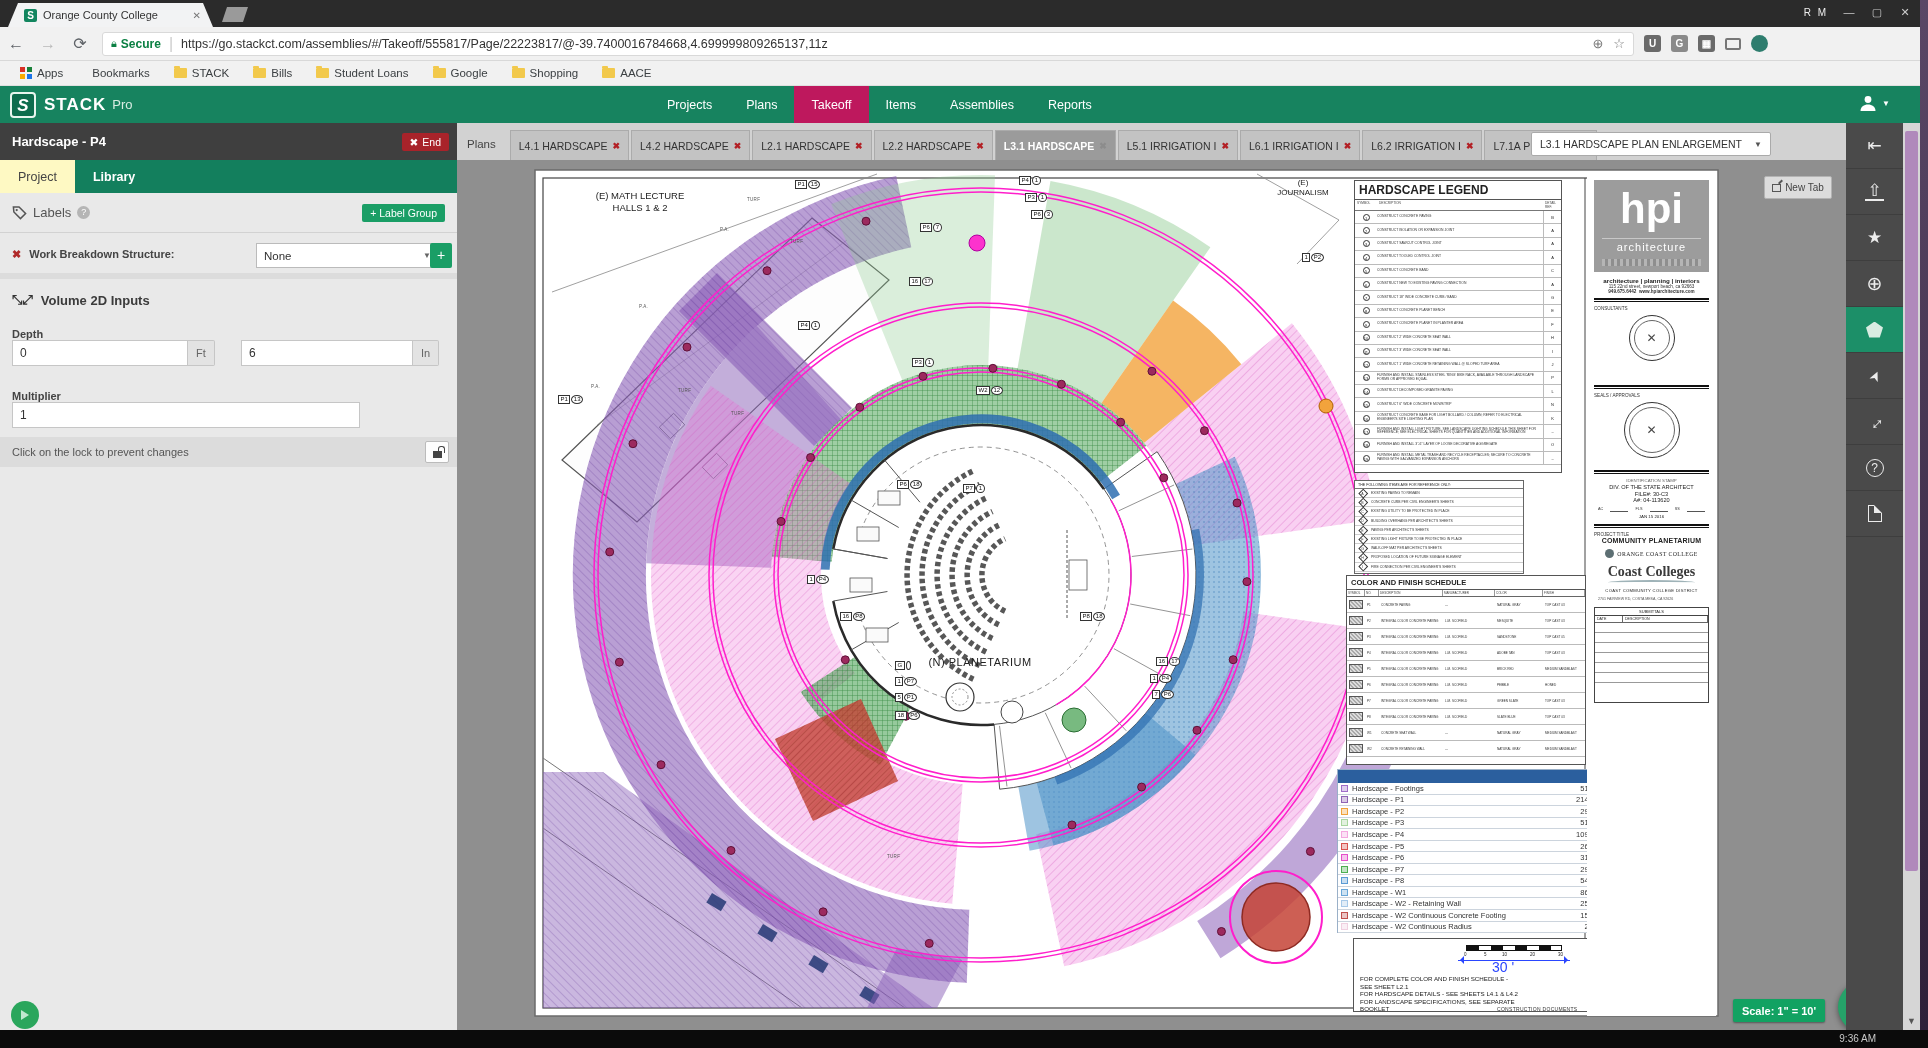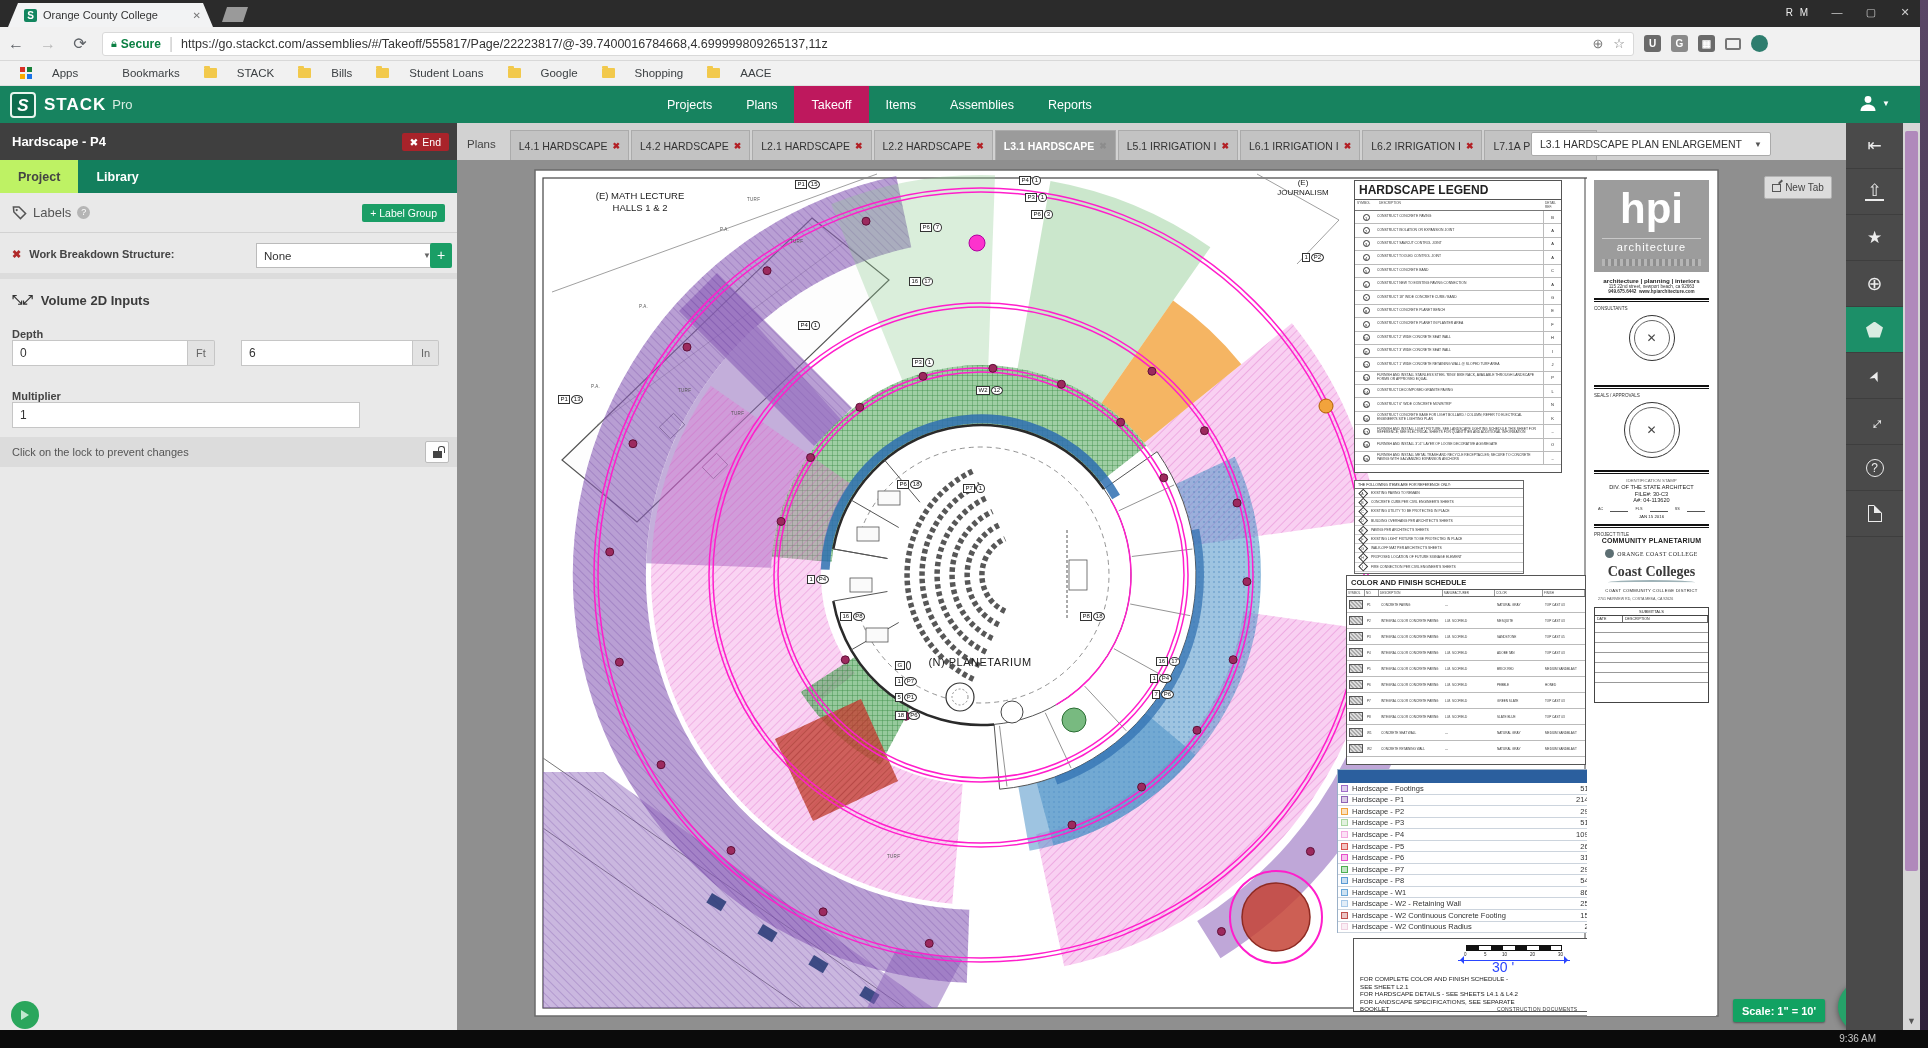--- a/index.html
+++ b/index.html
@@ -7,41 +7,41 @@
   #screen{position:relative;width:1928px;height:1048px;background:#2a2a2a;overflow:hidden;}
   .abs{position:absolute;}
 
   
   #tabbar{left:0;top:0;width:1920px;height:27px;background:#2b2b2b;}
   #tab{left:8px;top:3px;width:205px;height:24px;background:#f2f3f4;clip-path:polygon(10px 0,calc(100% - 10px) 0,100% 100%,0 100%);display:flex;align-items:center;padding:0 12px 0 16px;}
   #tab .fav{width:13px;height:13px;background:#12865f;border-radius:2px;color:#fff;font-size:10px;font-weight:bold;line-height:13px;text-align:center;margin-right:6px;flex:none;}
   #tab .ttl{font-size:11px;color:#333;white-space:nowrap;overflow:hidden;flex:1;}
   #tab .x{color:#777;font-size:10px;margin-left:6px;}
   #tabstub{left:222px;top:7px;width:26px;height:15px;background:#9a9a9a;clip-path:polygon(5px 0,100% 0,calc(100% - 5px) 100%,0 100%);}
-  #winctl{right:8px;top:0;height:24px;display:flex;align-items:center;gap:20px;color:#ddd;}
+  #winctl{right:8px;top:0;height:24px;display:flex;align-items:center;gap:14px;color:#ddd;}
   #winctl .prof{font-size:10px;letter-spacing:2px;color:#eee;}
   #winctl .wb{font-size:11px;color:#ccc;width:14px;text-align:center;}
 
   #urlbar{left:0;top:27px;width:1920px;height:34px;background:#f1f1f1;border-bottom:1px solid #d8d8d8;display:flex;align-items:center;}
   .navic{font-size:16px;color:#5f6368;width:32px;text-align:center;}
   .navic.dim{color:#b9b9b9;}
   #omni{position:relative;height:24px;width:1532px;margin-left:6px;background:#fff;border:1px solid #d9d9d9;border-radius:3px;display:flex;align-items:center;padding:0 8px;}
   #omni .lock{color:#0b8043;font-size:11px;margin-right:4px;}
   #omni .sec{color:#0b8043;font-size:12px;font-weight:bold;margin-right:8px;}
   #omni .sep{color:#ccc;margin-right:8px;}
   #omni .url{font-size:12.5px;color:#333;white-space:nowrap;overflow:hidden;flex:1;}
   #omni .inic{color:#777;font-size:13px;margin-left:10px;}
   .extrow{display:flex;align-items:center;gap:10px;margin-left:10px;}
   .ext{width:17px;height:17px;border-radius:3px;background:#6a6a6a;color:#fff;font-size:10px;font-weight:bold;text-align:center;line-height:17px;}
   .ext.g{background:#8a8a8a;}
   .ext.cast{background:transparent;border:2px solid #777;border-radius:2px;width:16px;height:12px;}
   .ext.dot{background:#2e7d6e;border-radius:50%;}
 
   #bmbar{left:0;top:61px;width:1920px;height:25px;background:#f1f1f1;border-bottom:1px solid #e0e0e0;display:flex;align-items:center;padding-left:10px;gap:4px;}
-  .bm{display:flex;align-items:center;gap:20px;padding:0 10px;height:100%;}
+  .bm{display:flex;align-items:center;gap:5px;padding:0 10px;height:100%;}
   .bm span.lbl{font-size:11.5px;color:#3c4043;white-space:nowrap;}
   .ic-folder{width:13px;height:10px;background:#f2c94c;border-radius:1px;position:relative;}
   .ic-folder::before{content:"";position:absolute;left:0;top:-2px;width:6px;height:2px;background:#f2c94c;border-radius:1px 1px 0 0;}
   .ic-apps{width:12px;height:12px;background:
     linear-gradient(#d93025,#d93025) 0 0/5px 5px no-repeat,
     linear-gradient(#188038,#188038) 7px 0/5px 5px no-repeat,
     linear-gradient(#f9ab00,#f9ab00) 0 7px/5px 5px no-repeat,
     linear-gradient(#1a73e8,#1a73e8) 7px 7px/5px 5px no-repeat;}
   .ic-star2{color:#5f6368;font-size:13px;line-height:12px;}
 
@@ -56,21 +56,21 @@
   .nav-item.active{background:#be185d;}
   #userbox{position:absolute;right:30px;top:7px;display:flex;align-items:center;gap:4px;color:#fff;}
 
   
   #sidebar{left:0;top:123px;width:457px;height:907px;background:#e9e9e9;}
   #sbhead{left:0;top:0;width:457px;height:37px;background:#3f3f3f;display:flex;align-items:center;padding:0 8px 0 12px;}
   #sbhead .t{color:#fff;font-size:13px;font-weight:bold;flex:1;}
   #endbtn{background:#a8232a;color:#fff;font-size:10.5px;border-radius:2px;padding:3px 8px;display:flex;gap:4px;align-items:center;}
   #sbtabs{left:0;top:37px;width:457px;height:33px;background:#137f5d;display:flex;}
   .sbtab{height:33px;display:flex;align-items:center;padding:0 18px;font-size:12.5px;color:#fff;font-weight:bold;}
-  .sbtab.active{background:#bef264;color:#444;font-weight:bold;}
+  .sbtab.active{background:#fef9c3;color:#444;font-weight:normal;}
   #labelsrow{left:0;top:70px;width:457px;height:40px;border-bottom:1px solid #d2d2d2;display:flex;align-items:center;padding:0 12px;}
   #labelsrow .lt{font-size:13px;color:#555;margin:0 6px;}
   .qmark{width:13px;height:13px;border-radius:50%;background:#b5b5b5;color:#fff;font-size:9px;text-align:center;line-height:13px;}
   #lblgrp{margin-left:auto;background:#1a9e66;color:#fff;font-size:10.5px;border-radius:2px;padding:3px 8px;}
   #wbsrow{left:0;top:112px;width:457px;height:44px;display:flex;align-items:center;padding:0 6px 0 12px;border-bottom:6px solid #dcdcdc;}
   #wbsrow .xr{color:#b02a2a;font-weight:bold;font-size:11px;margin-right:8px;}
   #wbsrow .wl{font-size:11px;font-weight:bold;color:#444;}
   #wbssel{position:absolute;left:241px;top:8px;width:183px;height:25px;background:#fff;border:1px solid #bbb;font-size:11.5px;color:#333;display:flex;align-items:center;padding:0 7px;margin-left:15px;}
   #wbssel .car{margin-left:auto;font-size:8px;color:#666;}
   #wbsplus{position:absolute;left:430px;top:8px;width:22px;height:25px;background:#1a9e66;color:#fff;font-size:14px;text-align:center;line-height:24px;border-radius:2px;}

